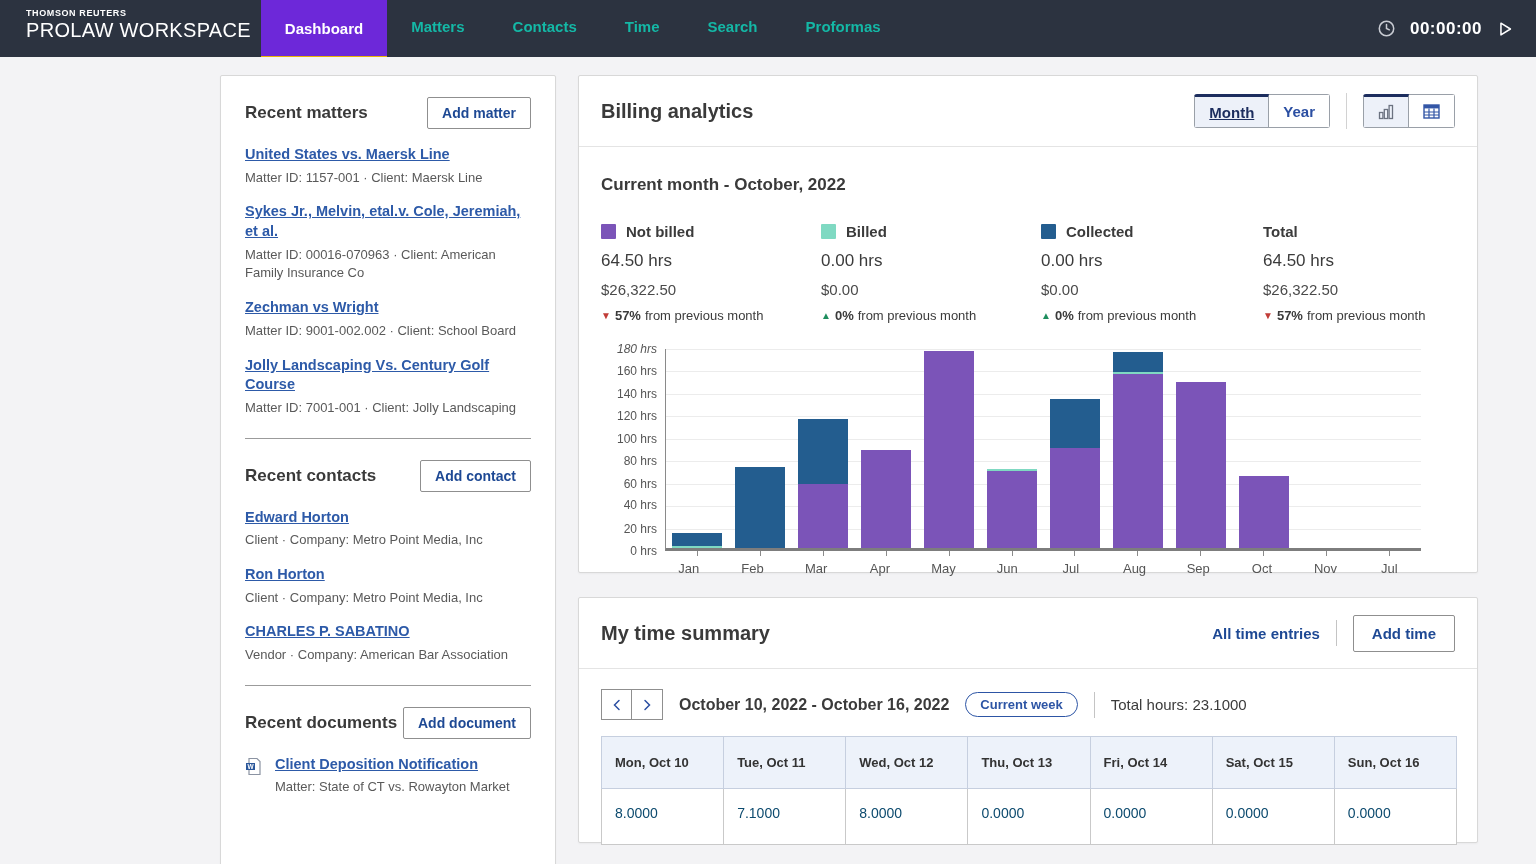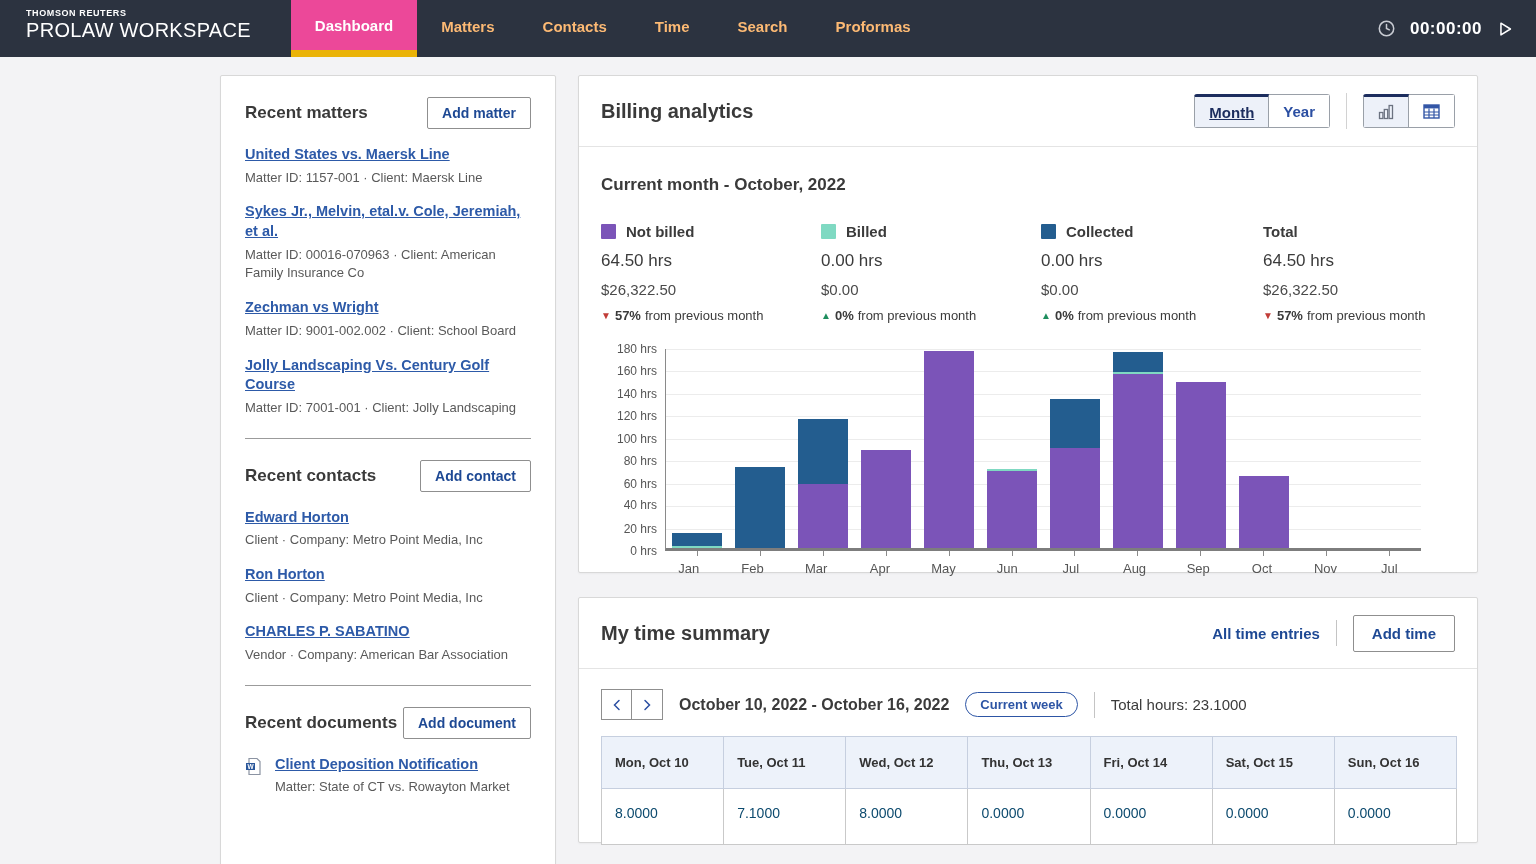--- a/index.html
+++ b/index.html
@@ -1,26 +1,26 @@
 <!DOCTYPE html>
 <html><head>
 <meta charset="utf-8">
 <style>
   * { margin:0; padding:0; box-sizing:border-box; }
   html,body { width:1536px; height:864px; overflow:hidden; }
   body { font-family:"Liberation Sans","DejaVu Sans",sans-serif; background:#f3f3f5; position:relative; color:#3b3b3b; }
 
   
   .topnav { position:absolute; left:0; top:0; width:1536px; height:57px; background:#2c3340; display:flex; align-items:stretch; }
-  .brand { padding:8px 40px 0 26px; min-width:208px; }
+  .brand { padding:8px 10px 0 26px; min-width:208px; }
   .brand-top { color:#fff; font-size:9px; font-weight:700; letter-spacing:.6px; }
   .brand-bottom { color:#fff; font-size:20px; font-weight:400; letter-spacing:.3px; margin-top:1px; white-space:nowrap; }
   .tabs { display:flex; align-items:stretch; }
-  .tab { display:flex; align-items:center; padding:0 24px; color:#fdba74; font-size:15px; font-weight:600; cursor:pointer; border-bottom:4px solid transparent; }
-  .tab.active { background:#ec4899; border-bottom:7px solid #eab308; color:#fff; }
+  .tab { display:flex; align-items:center; padding:0 24px; color:#14b8a6; font-size:15px; font-weight:600; cursor:pointer; border-bottom:4px solid transparent; }
+  .tab.active { background:#6d28d9; border-bottom:1px solid #eab308; color:#fff; }
   .nav-right { margin-left:auto; display:flex; align-items:center; gap:14px; padding-right:22px; }
   .timer-text { color:#fff; font-size:17px; font-weight:700; letter-spacing:.5px; }
 
   
   .card { position:absolute; background:#fff; border:1px solid #d8d8d8; border-radius:2px; box-shadow:0 1px 2px rgba(0,0,0,.04); }
   .sidebar { left:220px; top:75px; width:336px; height:830px; padding:0 24px; }
   .billing-card { left:578px; top:75px; width:900px; height:498px; }
   .time-card { left:578px; top:597px; width:900px; height:246px; }
 
   
@@ -258,21 +258,21 @@
       <div class="y-axis" id="y-axis">
           <div class="y-label" style="top: 195px;">0 hrs</div>
           <div class="y-label" style="top: 172.556px;">20 hrs</div>
           <div class="y-label" style="top: 149px;">40 hrs</div>
           <div class="y-label" style="top: 127.667px;">60 hrs</div>
           <div class="y-label" style="top: 105.222px;">80 hrs</div>
           <div class="y-label" style="top: 82.7778px;">100 hrs</div>
           <div class="y-label" style="top: 60.3333px;">120 hrs</div>
           <div class="y-label" style="top: 37.8889px;">140 hrs</div>
           <div class="y-label" style="top: 15.4444px;">160 hrs</div>
-          <div class="y-label" style="top: -7px;">180 hrs</div>
+          <div class="y-label" style="top: -7px; font-style: italic;">180 hrs</div>
         </div>
       <div class="plot" id="plot">
           <div class="gridline" style="top: 179.556px;"></div>
           <div class="gridline" style="top: 157.111px;"></div>
           <div class="gridline" style="top: 134.667px;"></div>
           <div class="gridline" style="top: 112.222px;"></div>
           <div class="gridline" style="top: 89.7778px;"></div>
           <div class="gridline" style="top: 67.3333px;"></div>
           <div class="gridline" style="top: 44.8889px;"></div>
           <div class="gridline" style="top: 22.4444px;"></div>

